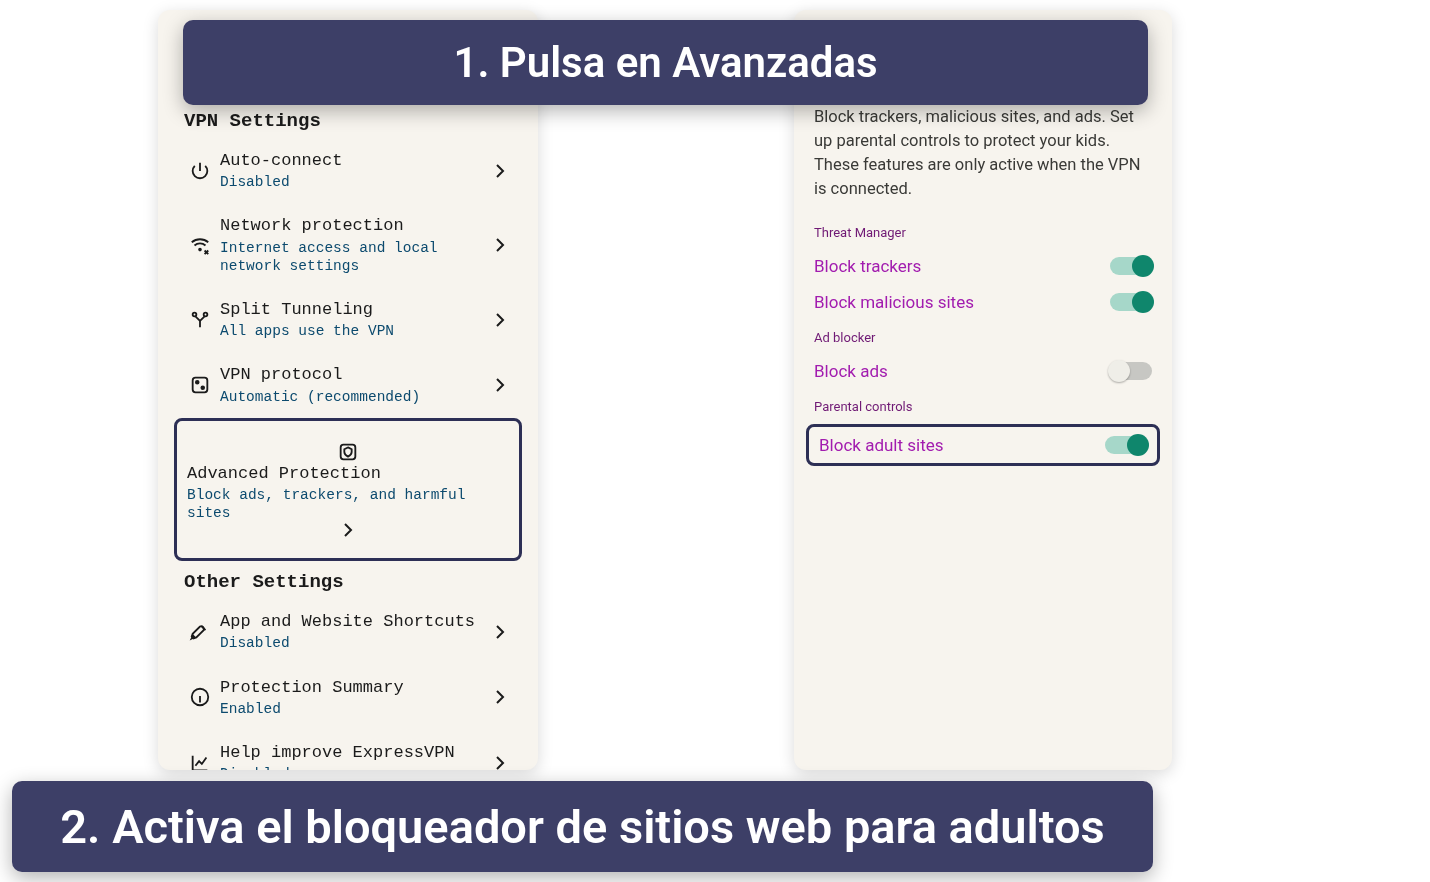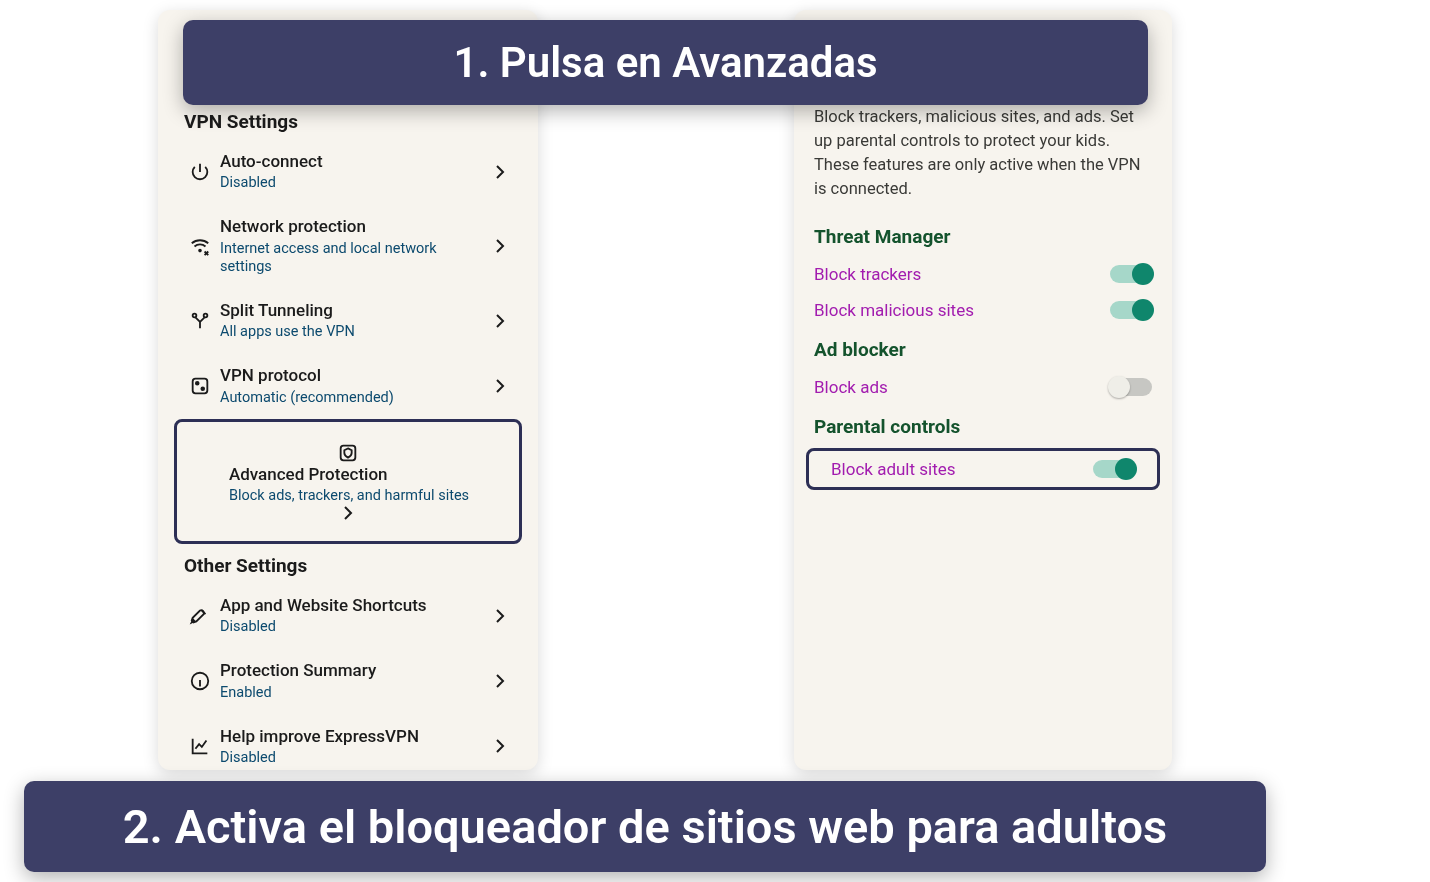--- a/index.html
+++ b/index.html
@@ -21,30 +21,30 @@
     border-radius: 10px;
     box-shadow: 0 6px 20px rgba(0,0,0,0.3);
     display: flex;
     align-items: center;
     justify-content: center;
     white-space: nowrap;
     z-index: 50;
     text-align: right;
   }
   .callout-1 { top: 20px; left: 183px; width: 965px; }
-  .callout-2 { bottom: 10px; left: 24px; width: 1242px; font-size: 47px; }
+  .callout-2 { bottom: 10px; left: 12px; width: 1141px; font-size: 47px; }
 
   .panel {
     position: absolute;
     background: #f7f4ee;
     border-radius: 12px;
     box-shadow: 0 4px 16px rgba(0,0,0,0.15);
     overflow: hidden;
   }
-  .panel-left { top: 10px; left: 158px; width: 380px; height: 760px; padding-top: 90px; }
+  .panel-left { top: 10px; left: 158px; width: 380px; height: 760px; padding-top: 90px; font-family: Liberation Mono, monospace; }
   .panel-right { top: 10px; right: 258px; width: 378px; height: 760px; padding: 95px 16px 0 16px; }
 
   .section-title {
     font-size: 19px;
     font-weight: 700;
     color: #1b1b1b;
     padding: 10px 26px 6px 26px;
   }
 
   .list-item {
@@ -75,35 +75,35 @@
   .li-chevron { width: 24px; color: #1b1b1b; display:flex; align-items:center; justify-content:center; }
   .li-chevron svg { width: 10px; height: 16px; }
 
   .r-desc {
     font-size: 16.5px;
     line-height: 1.45;
     color: #3a3a37;
     padding: 0 4px 14px 4px;
   }
   .r-section {
-    font-size: 19px;
-    font-weight: 700;
-    color: #14532d;
+    font-size: 13px;
+    font-weight: 400;
+    color: #701a75;
     padding: 10px 4px 8px 4px;
   }
   .toggle-row {
     display: flex;
     align-items: center;
     justify-content: space-between;
     padding: 8px 4px;
   }
   .toggle-row.highlighted {
     border: 3px solid #2d2f55;
     border-radius: 8px;
-    padding: 8px 22px;
+    padding: 8px 10px;
     margin: 2px -4px;
   }
   .toggle-label { font-size: 17px; color: #a21caf; }
   .toggle {
     position: relative;
     width: 42px;
     height: 18px;
     border-radius: 10px;
   }
   .toggle .knob {

